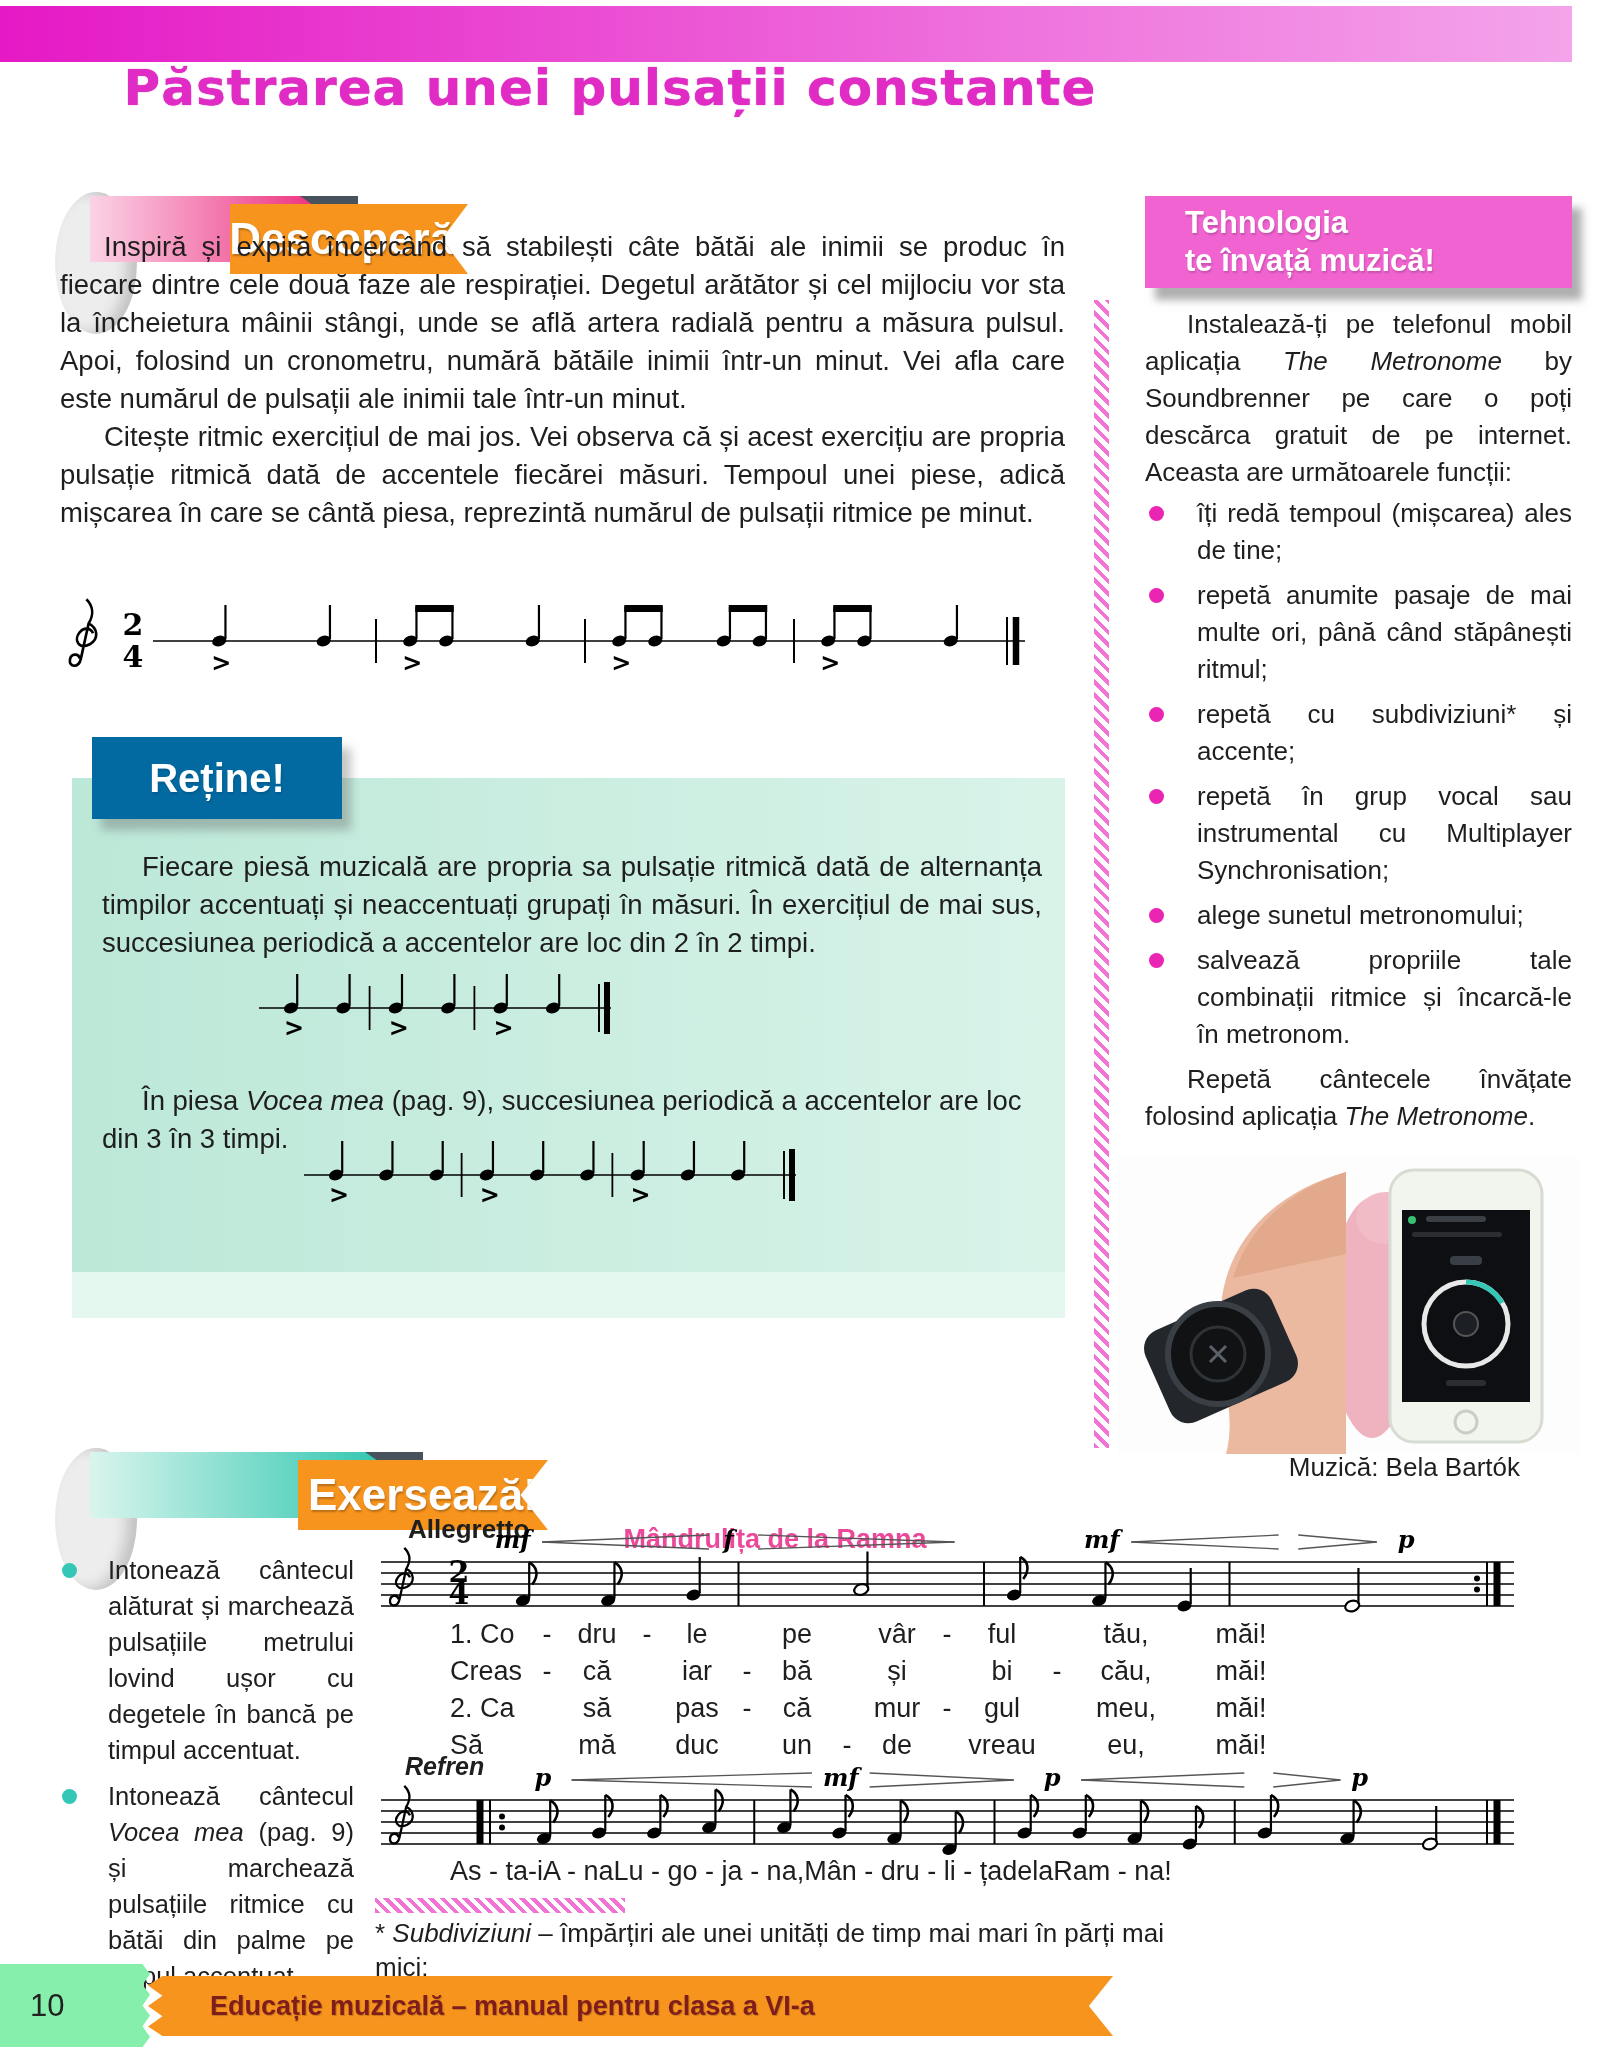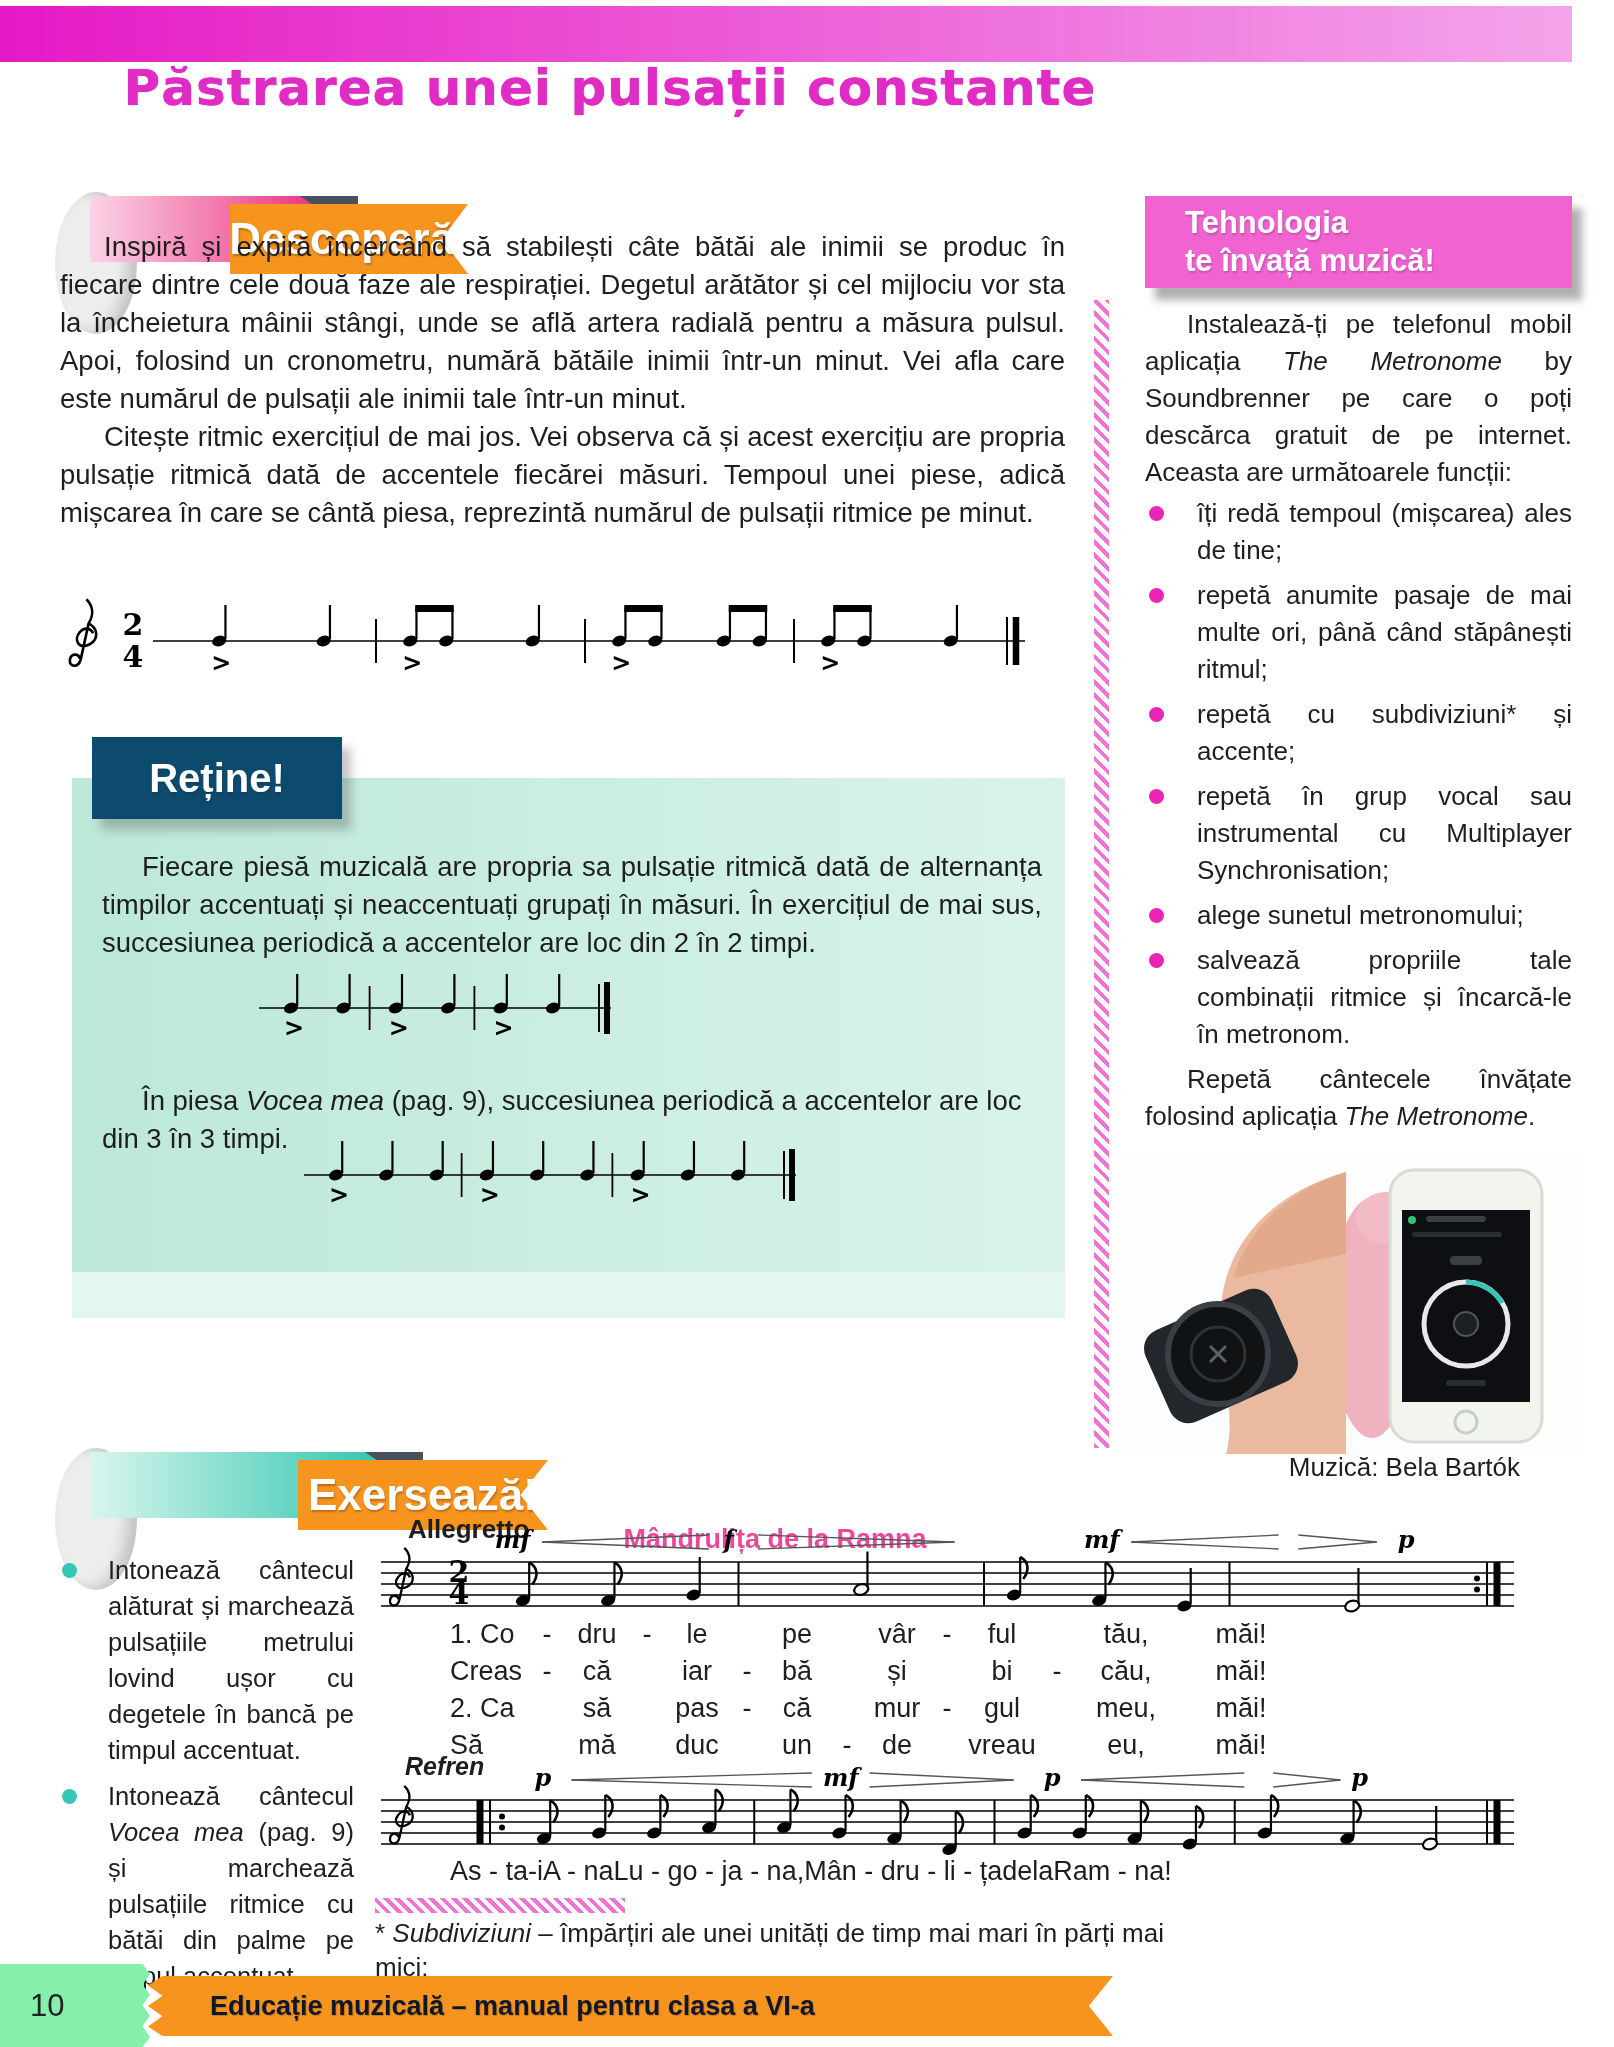--- a/index.html
+++ b/index.html
@@ -28,21 +28,21 @@
         display:flex;align-items:center;justify-content:center;
         font-size:44px;font-weight:bold;text-shadow:1px 2px 2px rgba(0,0,0,.25);}
 
   
   .col-main{position:absolute;left:60px;top:228px;width:1005px;
             font-size:27.5px;line-height:38px;text-align:justify;}
   .col-main p{margin:0;text-indent:44px;}
 
   
   .retine-tab{position:absolute;left:92px;top:737px;width:250px;height:82px;
-              background:#0c4a6e;color:#fff;font-size:40px;font-weight:bold;
+              background:#0369a1;color:#fff;font-size:40px;font-weight:bold;
               text-align:center;line-height:82px;box-shadow:9px 11px 9px rgba(90,90,90,.35);
               text-shadow:1px 2px 2px rgba(0,0,0,.12);}
   .retine-panel{position:absolute;left:72px;top:778px;width:993px;height:494px;
                 background:linear-gradient(90deg,#bce8d8,#d9f3e9);}
   .retine-strip{position:absolute;left:72px;top:1272px;width:993px;height:46px;background:#e4f7ef;}
   .retine-text{position:absolute;left:102px;top:848px;width:940px;
                font-size:27.5px;line-height:38px;text-align:justify;}
   .retine-text p{margin:0;text-indent:40px;}
   .retine-text2{position:absolute;left:102px;top:1082px;width:940px;
                 font-size:27.5px;line-height:38px;text-align:left;}
@@ -105,21 +105,21 @@
 
   
   .footnote{position:absolute;left:375px;top:1916px;width:820px;font-size:26px;line-height:34px;}
 
   
   .page-num{position:absolute;left:0;top:1964px;width:150px;height:83px;background:#86efac;
             clip-path:polygon(0 0,95% 0,100% 12%,95% 25%,100% 37%,95% 50%,100% 62%,95% 75%,100% 88%,95% 100%,0 100%);}
   .page-num span{position:absolute;left:30px;top:24px;font-size:31px;color:#222;}
   .footer-ribbon{position:absolute;left:148px;top:1976px;width:965px;height:60px;background:#f7941e;
                  clip-path:polygon(1.5% 0,100% 0,97.5% 50%,100% 100%,1.5% 100%,0 84%,1.5% 67%,0 50%,1.5% 33%,0 16%);
-                 color:#0f172a;font-size:27px;font-weight:bold;line-height:60px;padding-left:62px;
+                 color:#7f1d1d;font-size:27px;font-weight:bold;line-height:60px;padding-left:62px;
                  box-sizing:border-box;text-shadow:1px 1px 1px rgba(0,0,0,.2);}
 </style>
 </head>
 <body>
 
 <div id="page">
 
   <div class="topbar"></div>
 
   <div class="page-title">Păstrarea unei pulsații constante</div>

